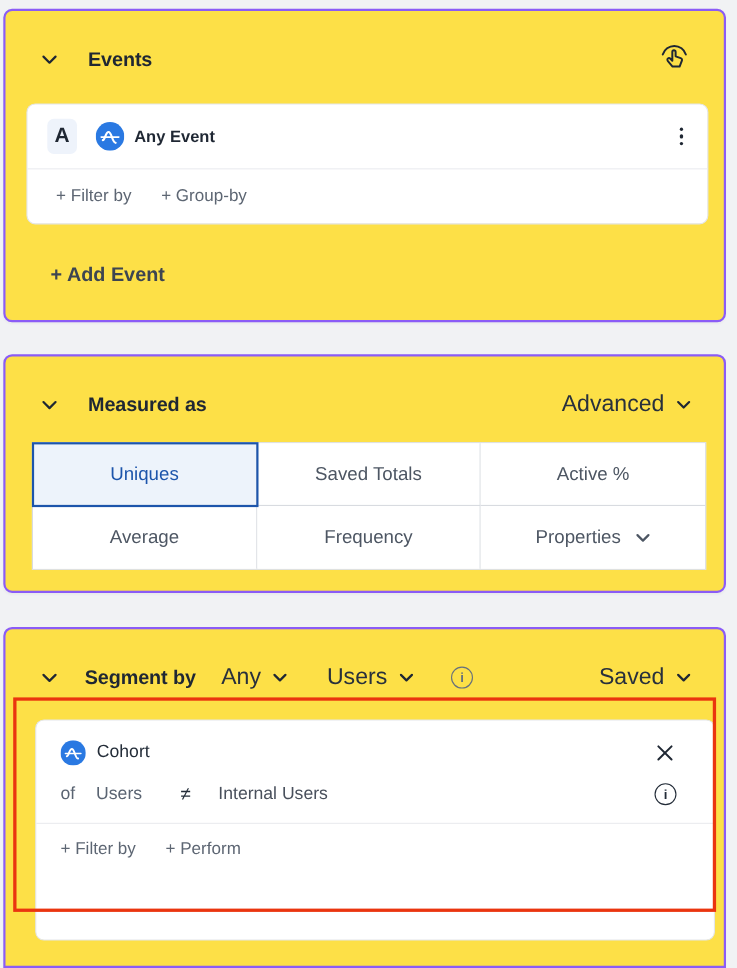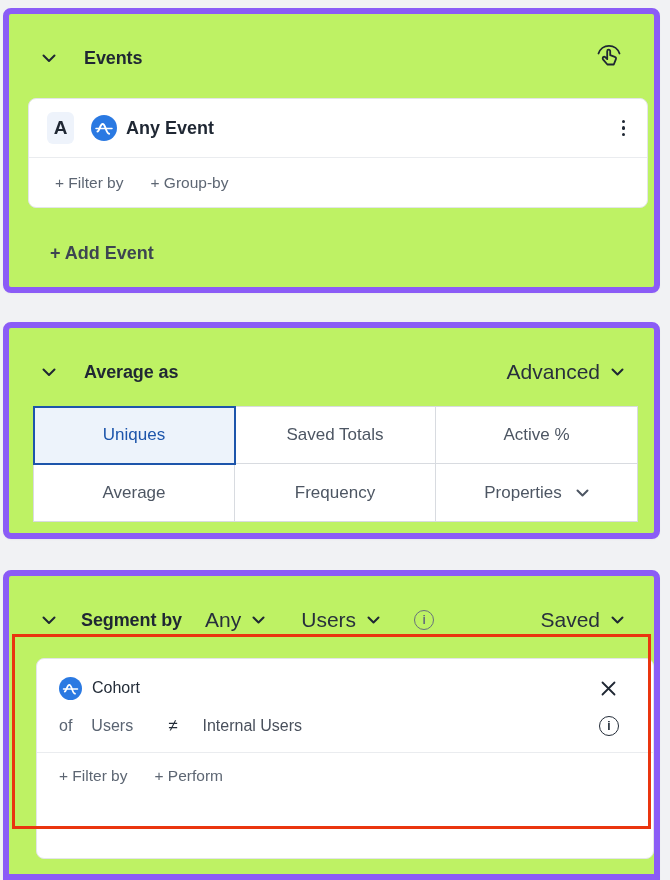--- a/index.html
+++ b/index.html
@@ -4,22 +4,22 @@
 <style>
   * { box-sizing: border-box; margin: 0; padding: 0; }
   html,body { background:#f1f2f4; }
   .page {
     position: relative; width: 670px; height: 880px; overflow: hidden;
     background:#f1f2f4;
     font-family: "Liberation Sans", "DejaVu Sans", sans-serif;
     color:#1f2733;
   }
   .panel {
-    position:absolute; left:3px; width:657px; background:#bef264;
-    border:6px solid #8b5cf6; border-radius:8px;
+    position:absolute; left:3px; width:657px; background:#fde047;
+    border:2px solid #8b5cf6; border-radius:8px;
     box-shadow:0 1px 2px rgba(16,24,40,.03);
   }
   #panel-events   { top:8px;   height:285px; }
   #panel-measured { top:322px; height:217px; }
   #panel-segment  { top:570px; height:310px; border-bottom-left-radius:0; border-bottom-right-radius:0; }
 
   .panel-header { display:flex; align-items:center; margin:26px 30px 0 33px; height:36px; }
   .panel-title  { font-size:18px; font-weight:700; color:#1f2733; margin-left:28px; letter-spacing:-.1px; }
   .chev { display:inline-flex; color:#1f2733; }
   .spacer { flex:1; }
@@ -29,21 +29,21 @@
   .dropdown { display:inline-flex; align-items:center; gap:11px; background:none; border:none; cursor:pointer;
               font-family:inherit; font-size:21px; color:#28303c; }
 
   
   .card { position:absolute; background:#fff; border:1px solid #e3e5e9; border-radius:8px; }
   .event-card { left:19px; top:84px; width:620px; height:110px; }
   .card-top { height:59px; display:flex; align-items:center; padding:0 16px 0 18px; border-bottom:1px solid #eaecef; }
   .badge-a { width:27px; height:32px; border-radius:6px; background:#eef3fb; color:#1f2733;
              font-size:19px; font-weight:700; display:flex; align-items:center; justify-content:center; }
   .amp-icon { display:inline-flex; margin-left:17px; }
-  .event-name { margin-left:9px; font-size:18px; font-weight:700; color:#1f2733; cursor:pointer; }
+  .event-name { margin-left:9px; font-size:15px; font-weight:700; color:#1f2733; cursor:pointer; }
   .kebab { display:flex; flex-direction:column; gap:3px; padding:4px 6px; background:none; border:none; cursor:pointer; }
   .kebab i { width:3.4px; height:3.4px; border-radius:50%; background:#1f2733; }
   .card-links { height:49px; display:flex; align-items:center; gap:27px; padding:0 26px; }
   .link { background:none; border:none; cursor:pointer; font-family:inherit; font-size:15.5px; color:#5d6673; }
   .add-event { position:absolute; left:41px; top:229px; background:none; border:none; cursor:pointer;
                font-family:inherit; font-size:18px; font-weight:700; color:#3d4551; }
 
   
   .metric-grid { position:absolute; left:24px; right:16px; top:78px;
                  display:grid; grid-template-columns:repeat(3,1fr); border:1px solid #d8dbe0; background:#fff; }
@@ -140,21 +140,21 @@
     <button class="add-event">+ Add Event</button>
   </section>
 
   <section class="panel" id="panel-measured">
     <div class="panel-header">
       <button class="icon-btn chev">
         <svg width="14" height="9" viewBox="0 0 14 9">
             <path d="M1.5 1.5l5.5 5.5 5.5-5.5" fill="none" stroke="currentColor" stroke-width="2" stroke-linecap="round" stroke-linejoin="round"></path>
           </svg>
       </button>
-      <h2 class="panel-title">Average as</h2>
+      <h2 class="panel-title">Measured as</h2>
       <span class="spacer"></span>
       <button class="dropdown">
         <span>Advanced</span>
         <span class="chev">
           <svg width="13" height="8" viewBox="0 0 13 8">
               <path d="M1.5 1.5l5 5 5-5" fill="none" stroke="currentColor" stroke-width="2" stroke-linecap="round" stroke-linejoin="round"></path>
             </svg>
         </span>
       </button>
     </div>

